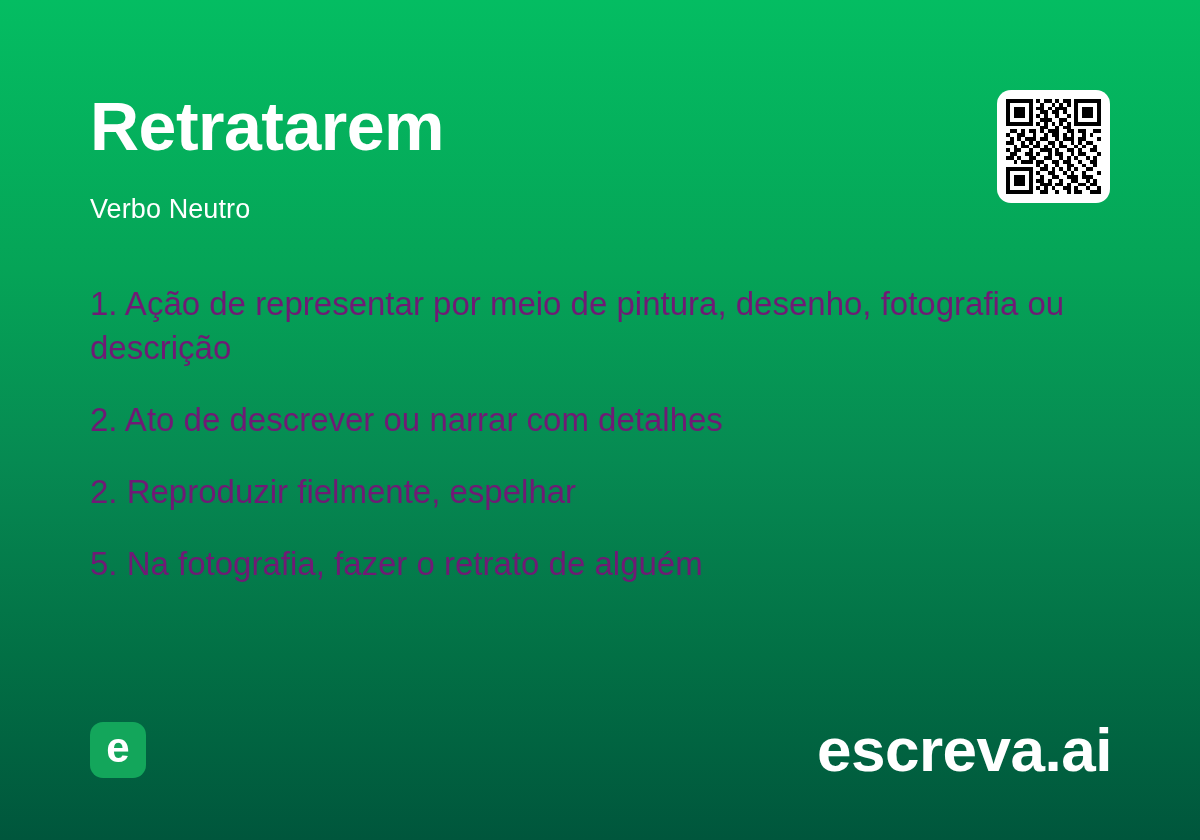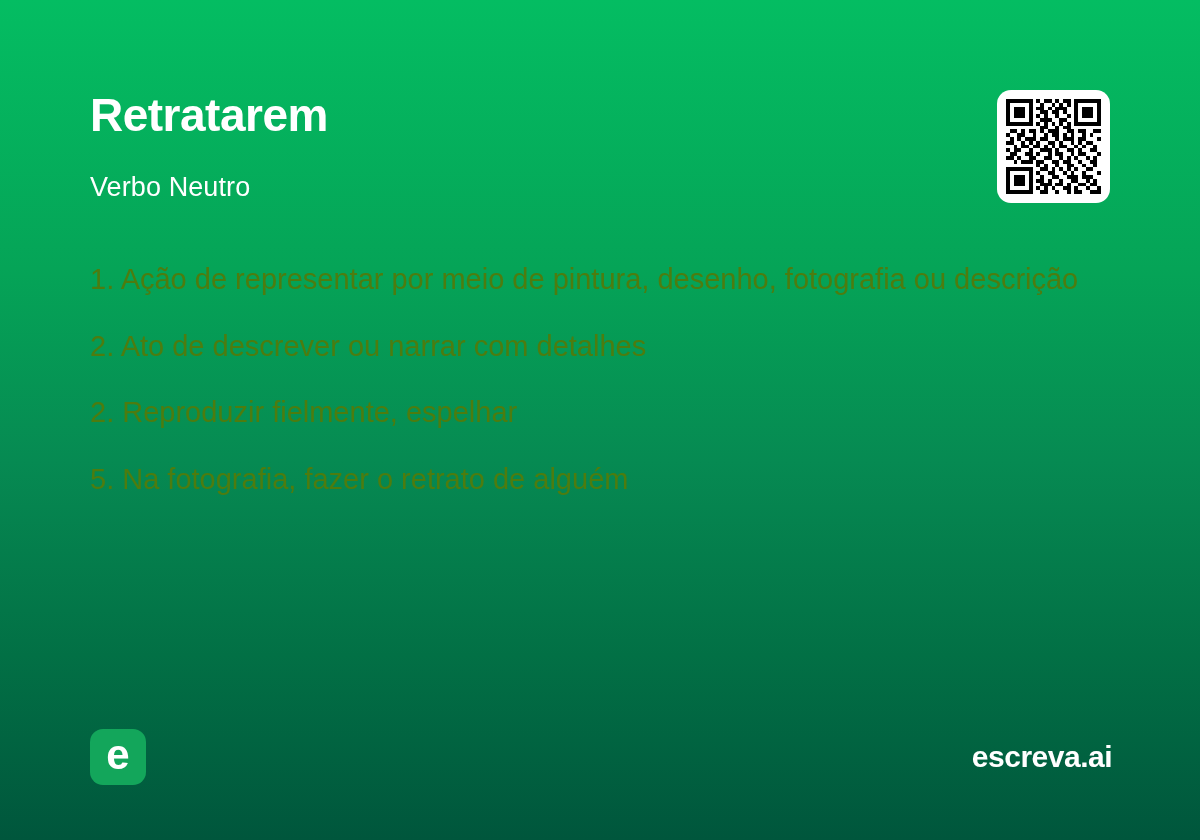--- a/index.html
+++ b/index.html
@@ -9,54 +9,54 @@
     background:linear-gradient(180deg,#04BD62 0%,#05A457 32%,#068A52 55%,#027045 78%,#00563C 100%);
     color:#ffffff;
     overflow:hidden;
     position:relative;
   }
   .card { position:absolute; inset:0; padding:88px 90px 0 90px; }
 
   .header { display:flex; justify-content:space-between; align-items:flex-start; }
   .head-text { padding-top:4px; }
   .title {
-    font-size:46px; font-weight:700; letter-spacing:-0.5px;
+    font-size:68px; font-weight:700; letter-spacing:-0.5px;
     line-height:1.0; color:#ffffff;
   }
   .subtitle {
     font-size:27px; font-weight:400; margin-top:34px; color:#ffffff;
     letter-spacing:0.1px;
   }
 
   .qr-wrap {
     width:113px; height:113px; background:#ffffff; border-radius:14px;
     padding:9px; flex:none; margin-top:2px;
   }
   .qr-wrap svg { display:block; width:100%; height:100%; }
 
   .defs { margin-top:57px; }
   .def {
-    font-size:29px; line-height:1.33; font-weight:400;
-    margin-bottom:28px; max-width:1010px; color:#4d7c0f;
+    font-size:33px; line-height:1.33; font-weight:400;
+    margin-bottom:28px; max-width:1010px; color:#701a75;
   }
   .def:last-child { margin-bottom:0; }
 
   .footer {
     position:absolute; left:90px; right:88px; bottom:55px;
     display:flex; align-items:center; justify-content:space-between;
   }
   .logo-tile {
     width:56px; height:56px; border-radius:13px; background:#13A65B;
     display:flex; align-items:center; justify-content:center;
   }
   .logo-tile span {
     font-size:42px; font-weight:700; color:#ffffff; line-height:1;
     position:relative; top:-2px;
   }
-  .wordmark { font-size:30px; font-weight:700; letter-spacing:-0.5px; color:#ffffff; }
+  .wordmark { font-size:62px; font-weight:700; letter-spacing:-0.5px; color:#ffffff; }
 </style>
 </head>
 <body>
 
 <div class="card">
 
   <div class="header">
     <div class="head-text">
       <div class="title">Retratarem</div>
       <div class="subtitle">Verbo Neutro</div>

